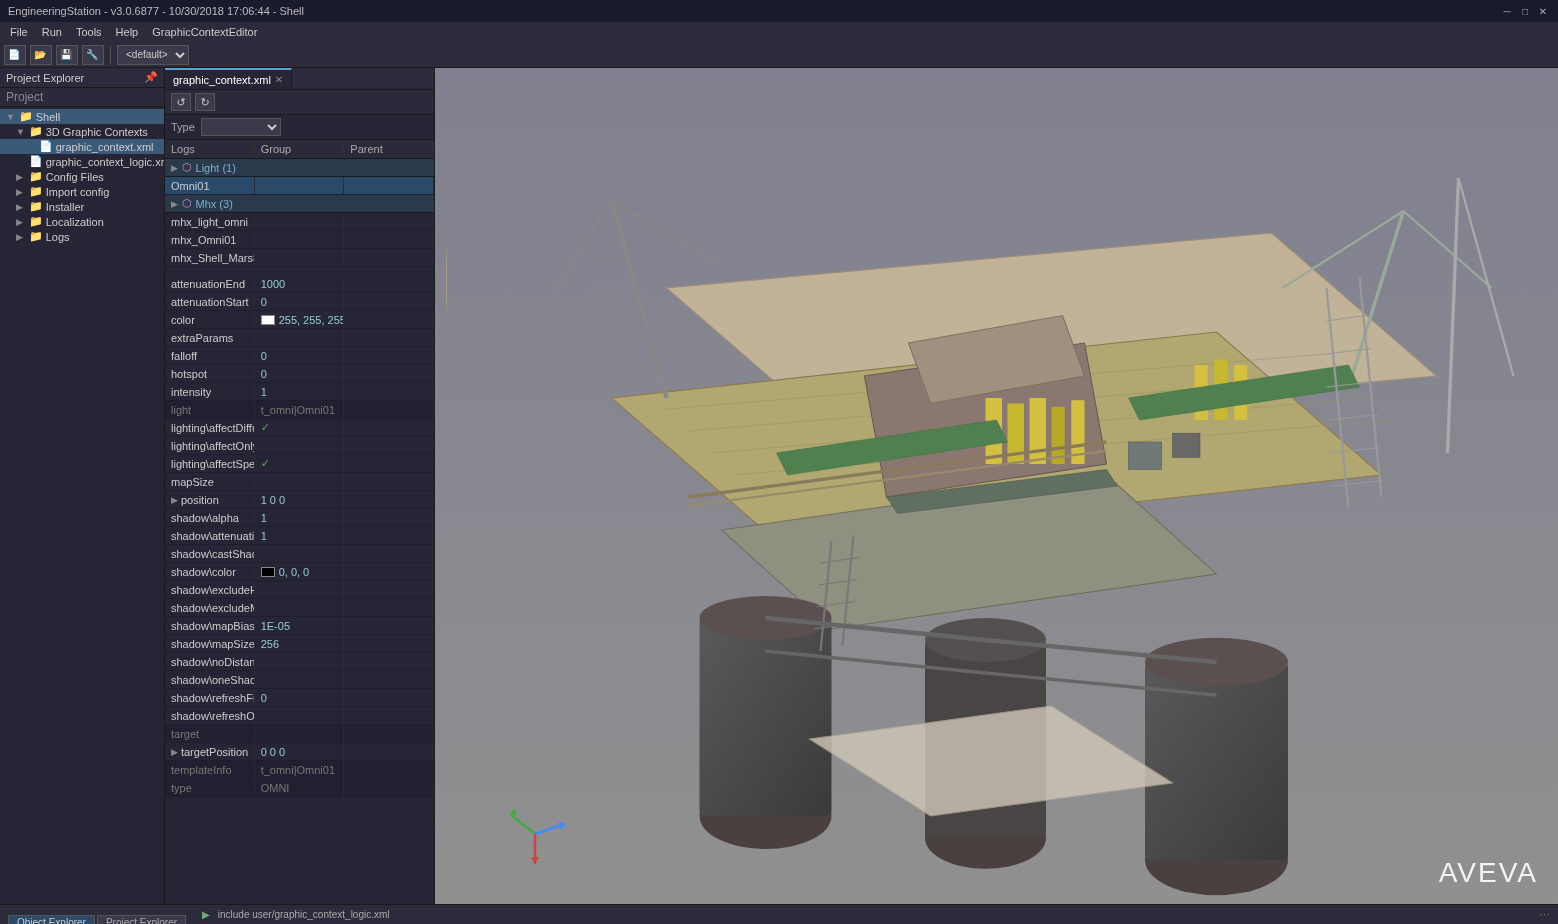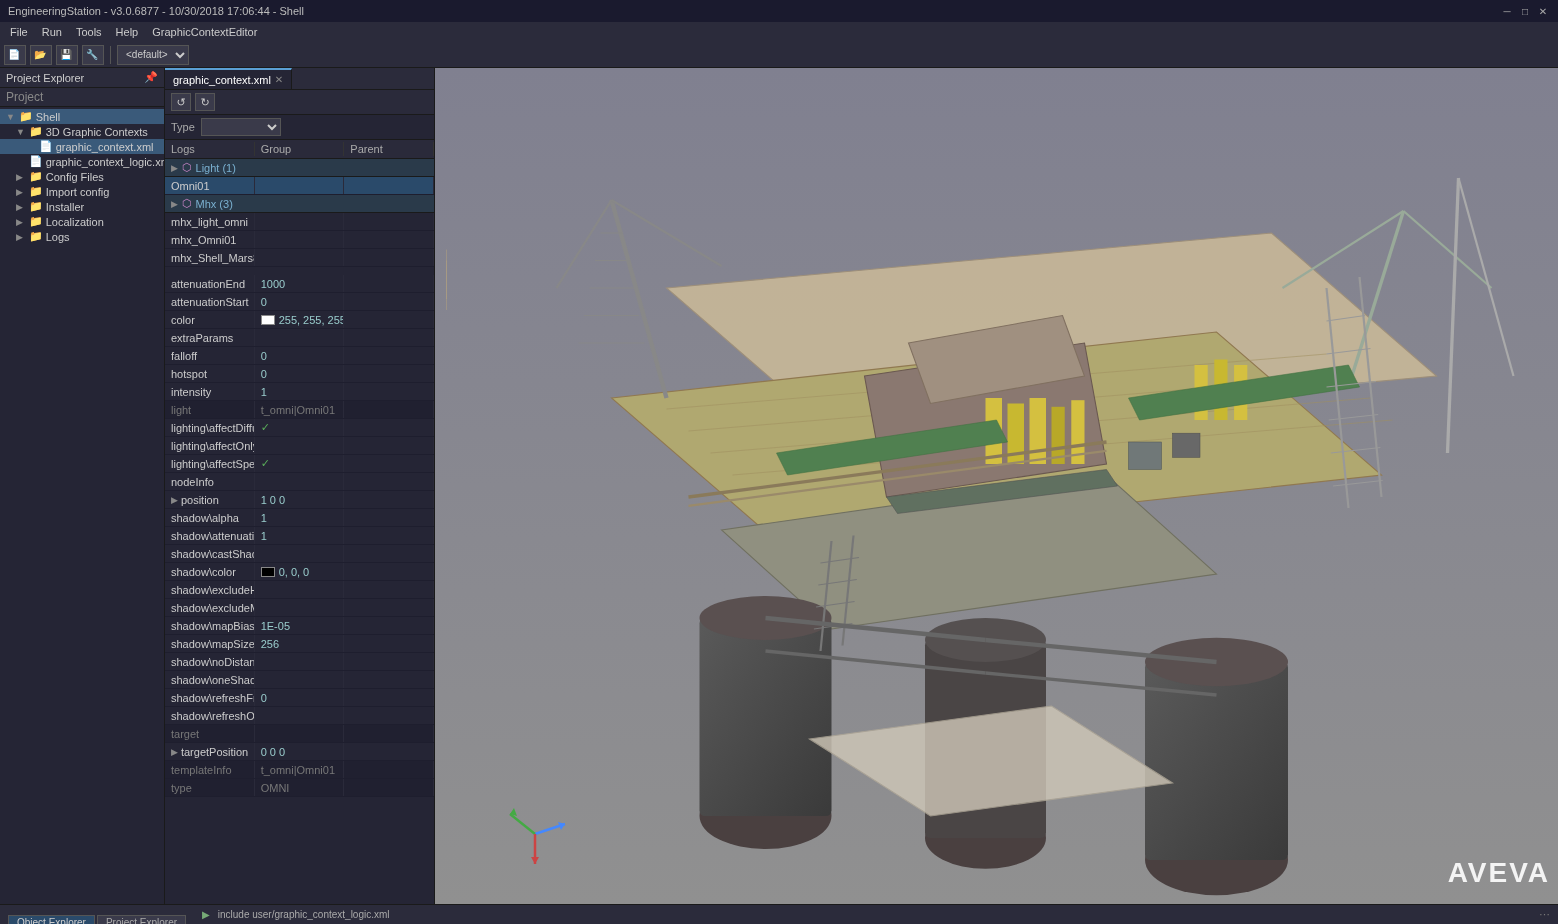--- a/index.html
+++ b/index.html
@@ -320,24 +320,24 @@
       bottom: 30px;
       left: 60px;
       width: 80px;
       height: 80px;
     }
 
     
     #aveva-logo {
       position: absolute;
       bottom: 15px;
-      right: 8px;
+      right: 20px;
       color: white;
       font-size: 28px;
-      font-weight: bold;
+      font-weight: normal;
       letter-spacing: 2px;
       opacity: 0.9;
     }
 
     
     #bottom-bar {
       height: 20px;
       background: #2b2b3b;
       border-top: 1px solid #1a1a1a;
       display: flex;
@@ -605,21 +605,21 @@
         <div class="prop-cell"></div>
       </div>
       <div class="prop-item">
         <div class="prop-cell name">lighting\affectSpecular</div>
         <div class="prop-cell value">
             <span class="checkmark">✓</span>
           </div>
         <div class="prop-cell"></div>
       </div>
       <div class="prop-item">
-        <div class="prop-cell name">nodeInfo</div>
+        <div class="prop-cell name">mapSize</div>
         <div class="prop-cell value"></div>
         <div class="prop-cell"></div>
       </div>
       <div class="prop-item">
         <div class="prop-cell name">
           <span class="expand-arrow">▶</span>position
         </div>
         <div class="prop-cell value">1 0 0</div>
         <div class="prop-cell"></div>
       </div>

